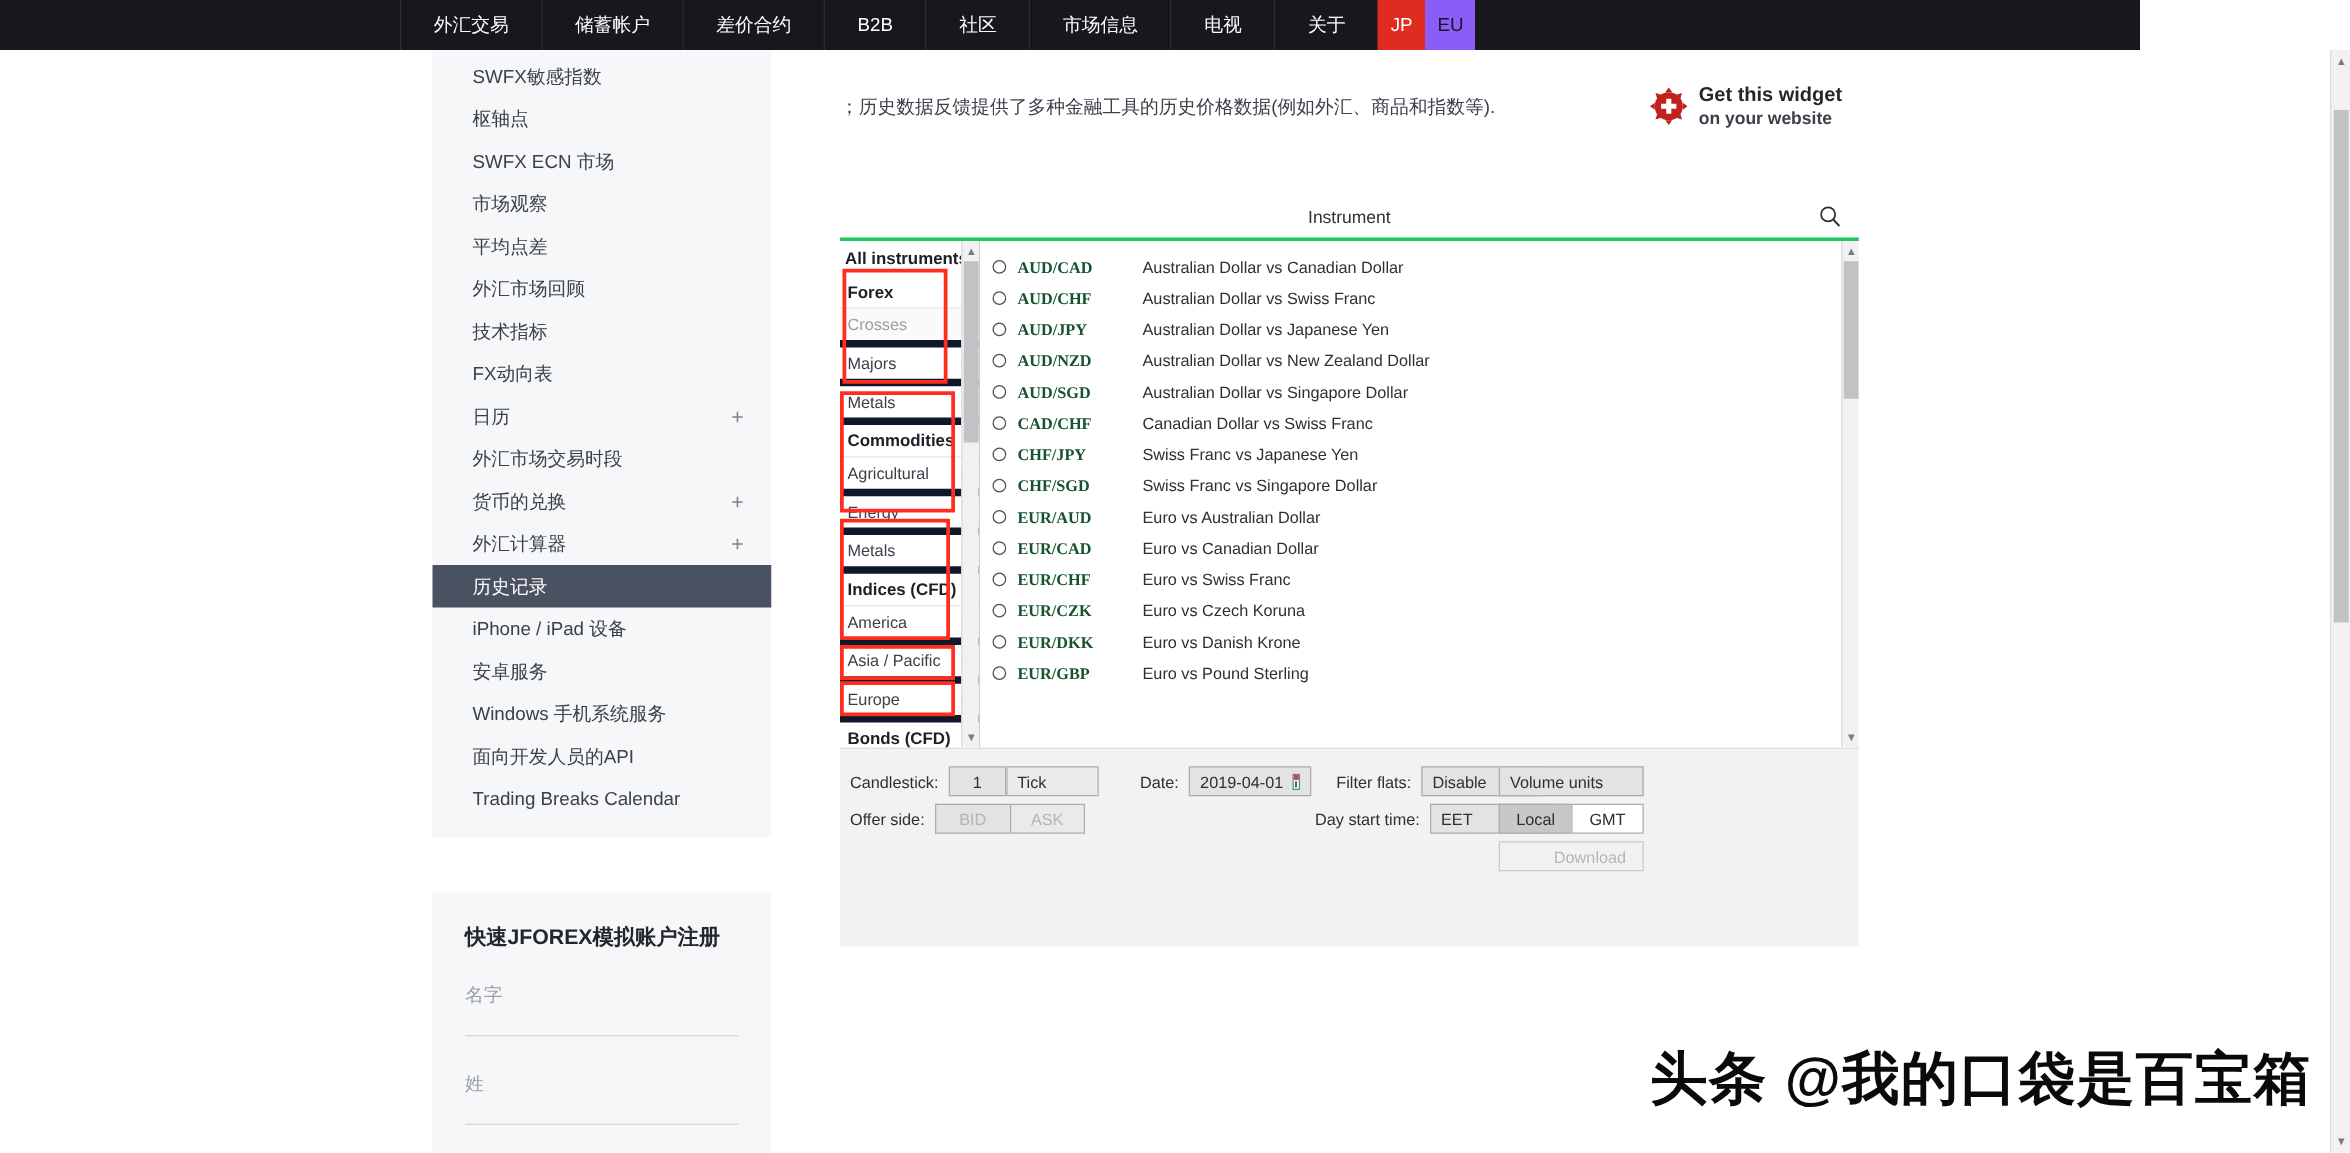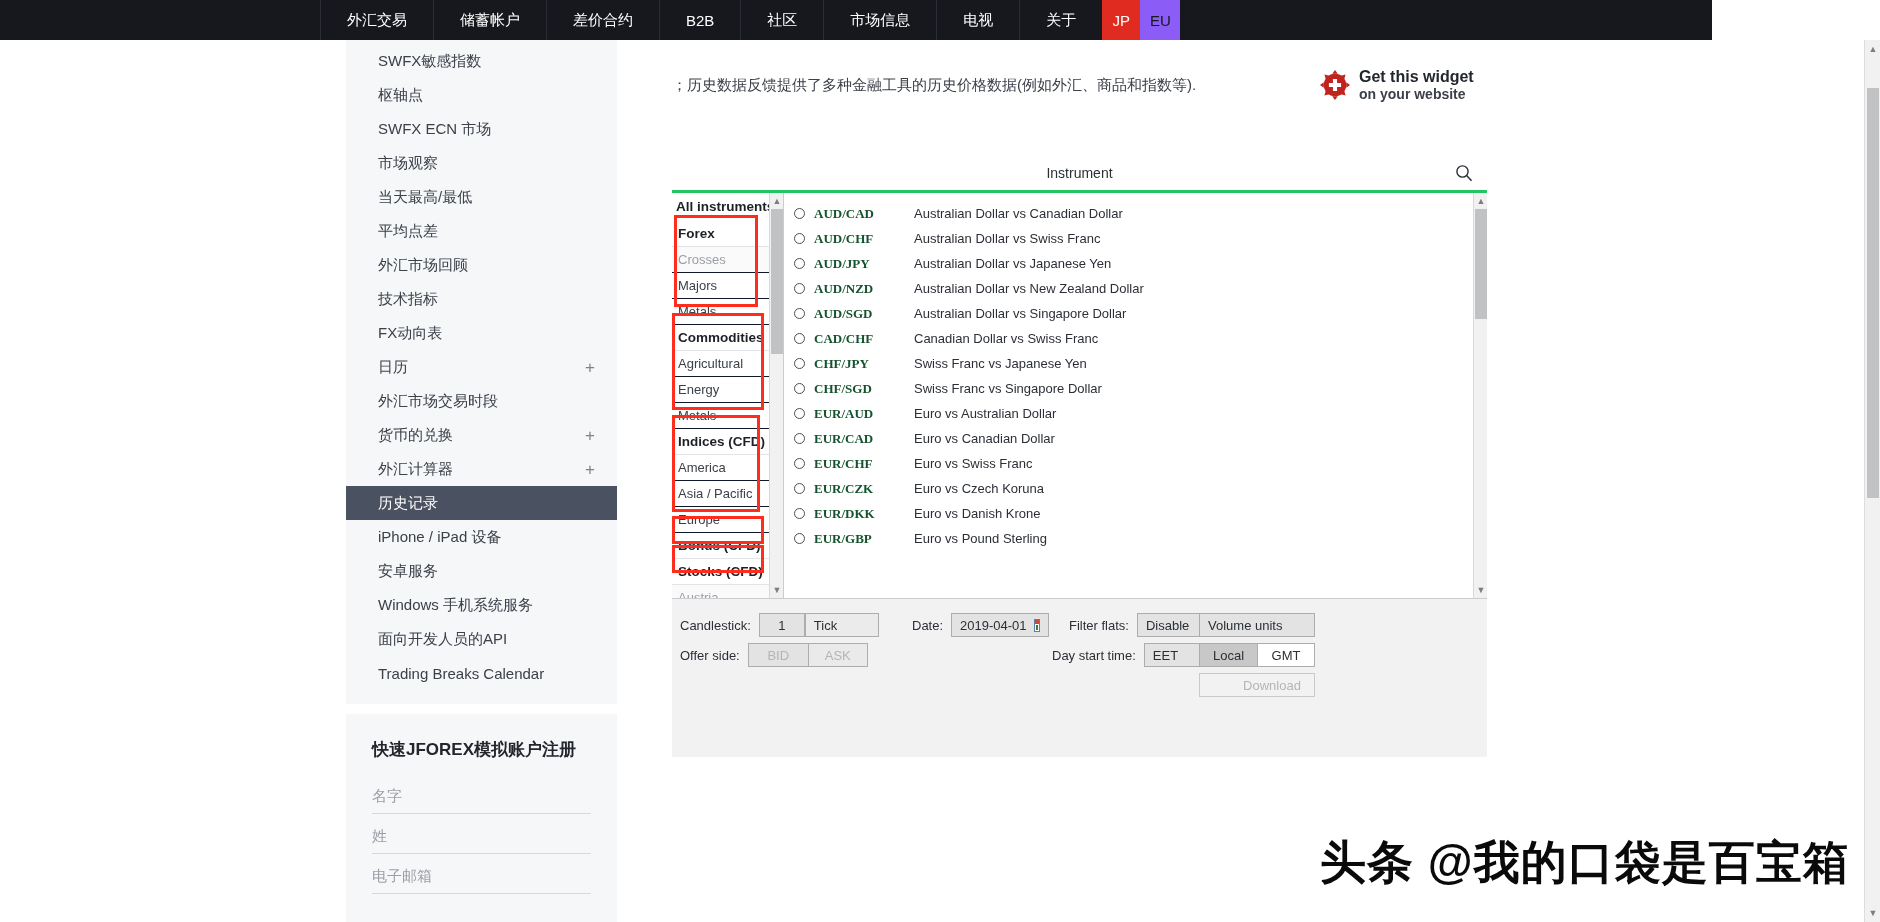--- a/index.html
+++ b/index.html
@@ -70,22 +70,22 @@
     background: #f6f7f9;
     padding: 24px 26px 0 26px;
   }
   .signup h3 {
     margin: 0 0 26px 0;
     font-size: 17px; font-weight: bold; color: #23262c;
     white-space: nowrap;
   }
   .signup-field {
     border-bottom: 1px solid #d5d8dd;
-    padding-bottom: 7px;
-    margin-bottom: 13px;
+    padding-bottom: 22px;
+    margin-bottom: 29px;
     font-size: 15px; color: #9a9ea6;
   }
 
   
   .intro {
     position: absolute; top: 76px; left: 672px;
     font-size: 15px; color: #3b4049;
     white-space: nowrap;
   }
   .widget-badge {
@@ -138,21 +138,21 @@
   .tree-head {
     font-size: 13.5px; font-weight: bold; color: #1d2026;
     padding: 5px 0 5px 6px;
     border-bottom: 1px solid #e2e4e8;
     white-space: nowrap;
   }
   .tree-row {
     display: flex; align-items: center; justify-content: space-between;
     font-size: 13px; color: #3b4049;
     padding: 5px 7px 5px 6px;
-    border-bottom: 1px solid #0f172a;
+    border-bottom: 6px solid #0f172a;
     cursor: pointer; white-space: nowrap;
   }
   .tree-row.dim { color: #9a9ea6; background: #fafafa; }
   .arr { font-size: 9px; color: #1d2026; }
   .arr.red { color: #d93a2b; }
 
   .redbox {
     position: absolute;
     border: 3px solid #ff2d1e;
     pointer-events: none;
@@ -266,23 +266,20 @@
   <div class="side-item">
       <span class="lbl">枢轴点</span>
     </div>
   <div class="side-item">
       <span class="lbl">SWFX ECN 市场</span>
     </div>
   <div class="side-item">
       <span class="lbl">市场观察</span>
     </div>
   <div class="side-item">
-      <span class="lbl">当天最高/最低</span>
-    </div>
-  <div class="side-item">
       <span class="lbl">平均点差</span>
     </div>
   <div class="side-item">
       <span class="lbl">外汇市场回顾</span>
     </div>
   <div class="side-item">
       <span class="lbl">技术指标</span>
     </div>
   <div class="side-item">
       <span class="lbl">FX动向表</span>

